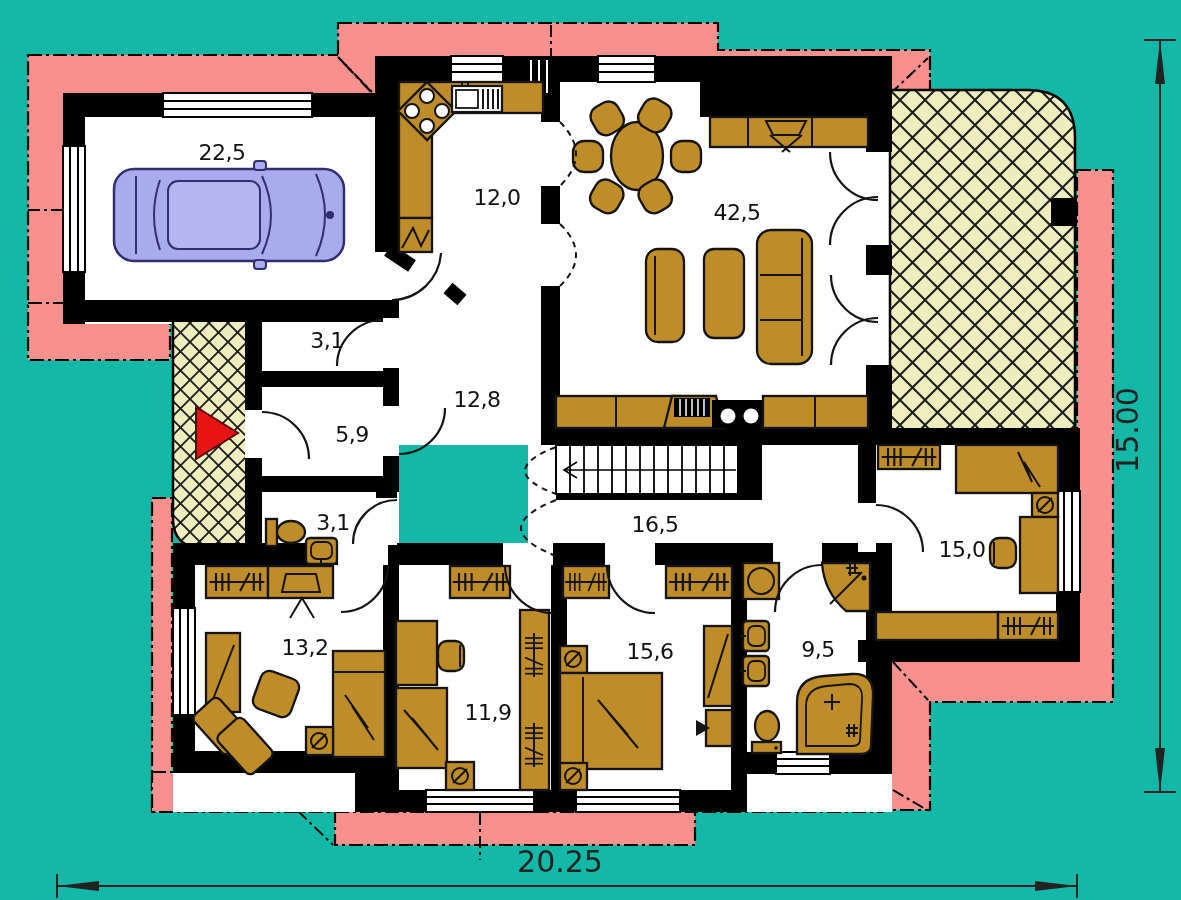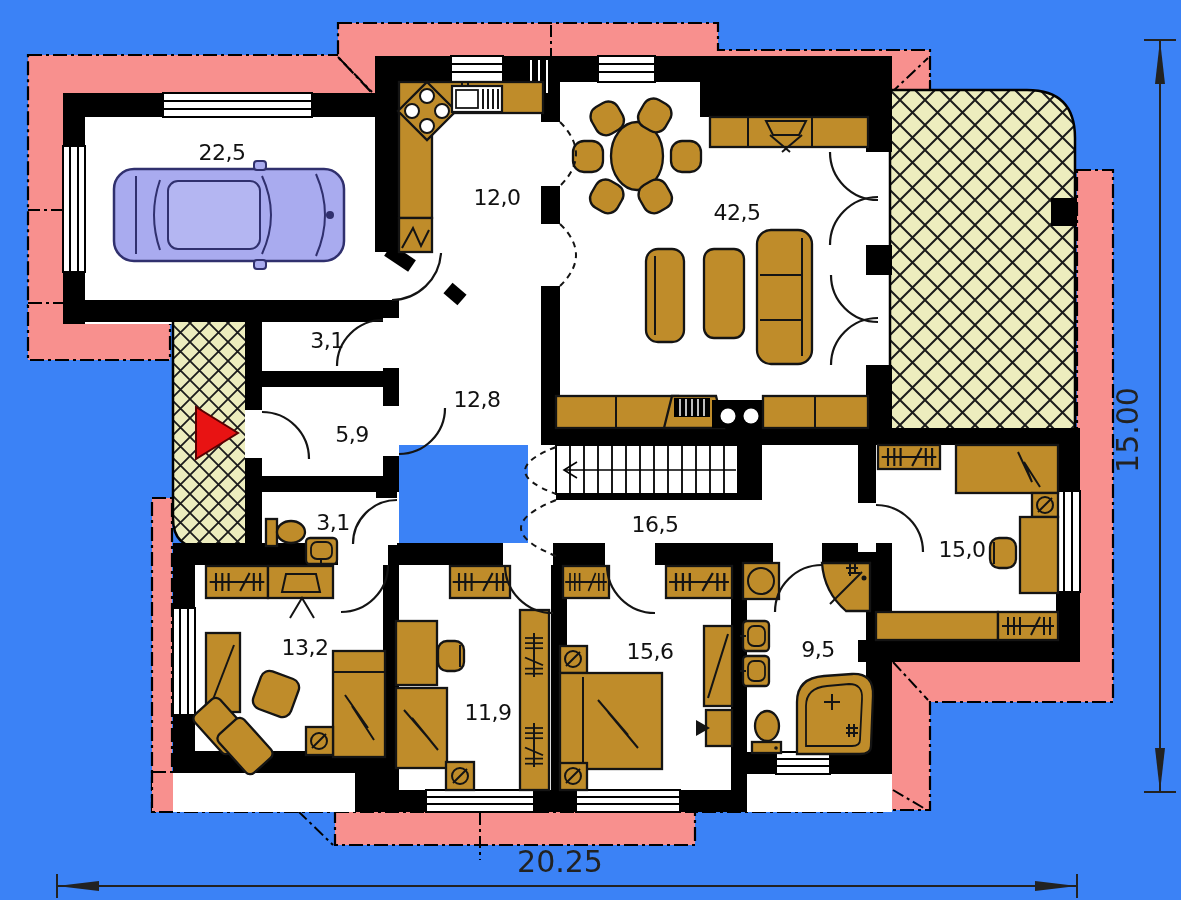--- a/index.html
+++ b/index.html
@@ -1,16 +1,16 @@
 <!DOCTYPE html>
 <html><head>
 <meta charset="utf-8">
 <style>
   html,body{margin:0;padding:0;background:#fff;}
-  .stage{position:relative;width:1181px;height:900px;background:#3b82f6;overflow:hidden;
+  .stage{position:relative;width:1181px;height:900px;background:#14b8a6;overflow:hidden;
          font-family:"DejaVu Sans",sans-serif;}
   .w{fill:#000;}
   .win{fill:#fff;stroke:#000;stroke-width:2;}
   .winline{stroke:#000;stroke-width:2;}
   .furn{fill:#bf8c2a;stroke:#141414;stroke-width:2.3;}
   .furnln{stroke:#141414;stroke-width:2;fill:none;}
   .door{stroke:#141414;stroke-width:2.2;fill:none;}
   .dash{stroke:#141414;stroke-width:2;fill:none;stroke-dasharray:6 5;}
   .roof{fill:#f8908e;stroke:#000;stroke-width:2.2;stroke-dasharray:14 4 3 4;}
   .ridge{stroke:#000;stroke-width:2;fill:none;stroke-dasharray:12 4 3 4;}

